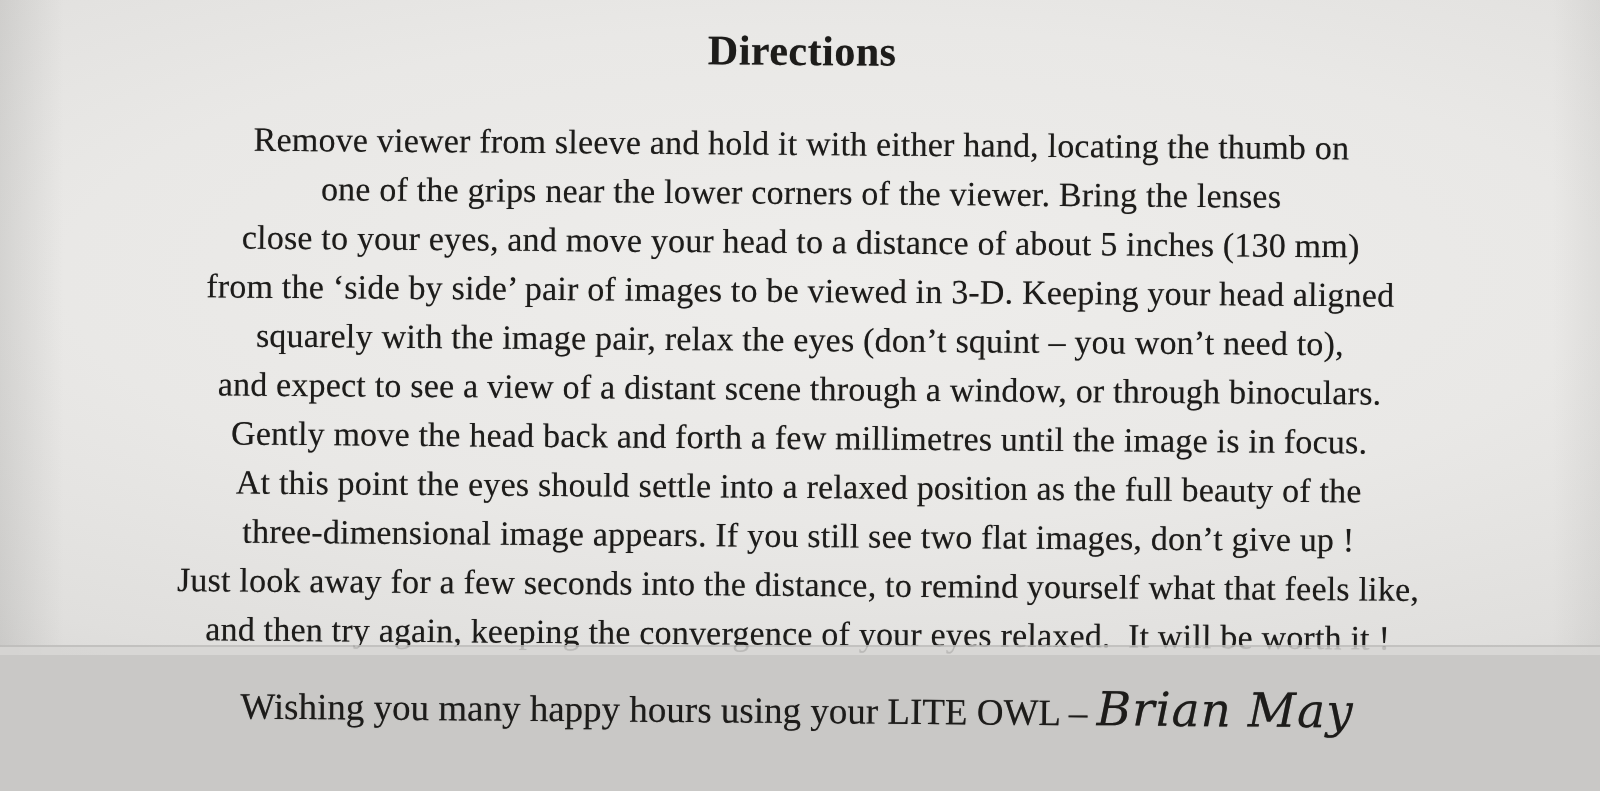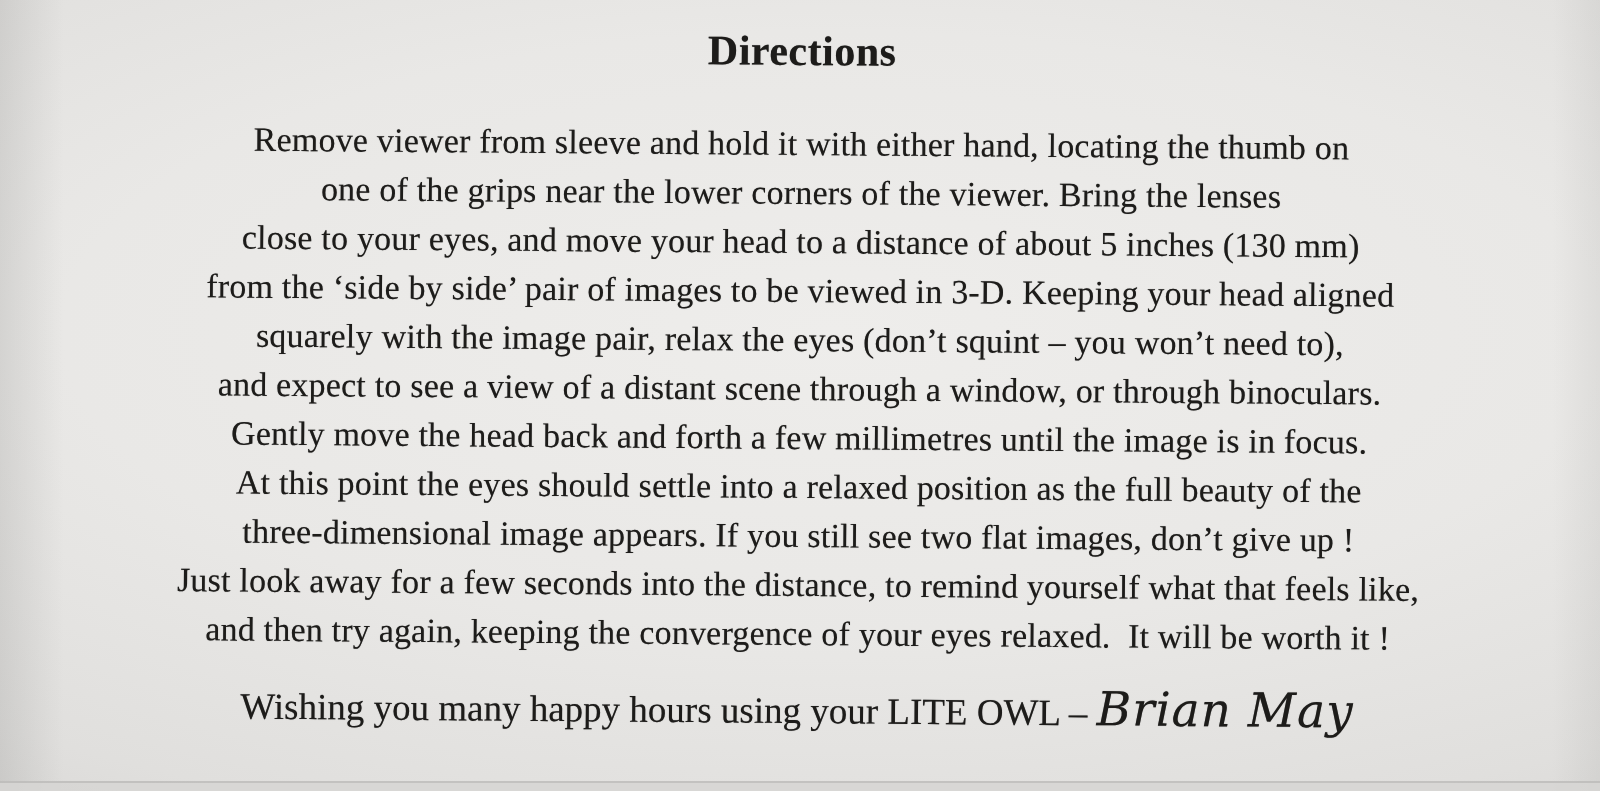--- a/index.html
+++ b/index.html
@@ -6,21 +6,21 @@
     margin: 0;
     padding: 0;
     width: 1600px;
     height: 791px;
     overflow: hidden;
     background: #c9c8c6;
   }
   .paper {
     position: relative;
     width: 1600px;
-    height: 791px;
+    height: 655px;
     background:
       linear-gradient(90deg, rgba(120,120,118,0.18) 0%, rgba(120,120,118,0.0) 4%, rgba(120,120,118,0.0) 97%, rgba(120,120,118,0.10) 100%),
       radial-gradient(ellipse 120% 95% at 52% 42%, #eeedeb 0%, #e9e8e6 40%, #e0dfdd 68%, #d2d1cf 92%, #c8c7c5 100%);
     font-family: "Liberation Serif", "DejaVu Serif", serif;
     color: #1d1c1a;
   }
   .content {
     position: absolute;
     left: 0; right: 0; top: 0;
     transform: rotate(0.45deg);

